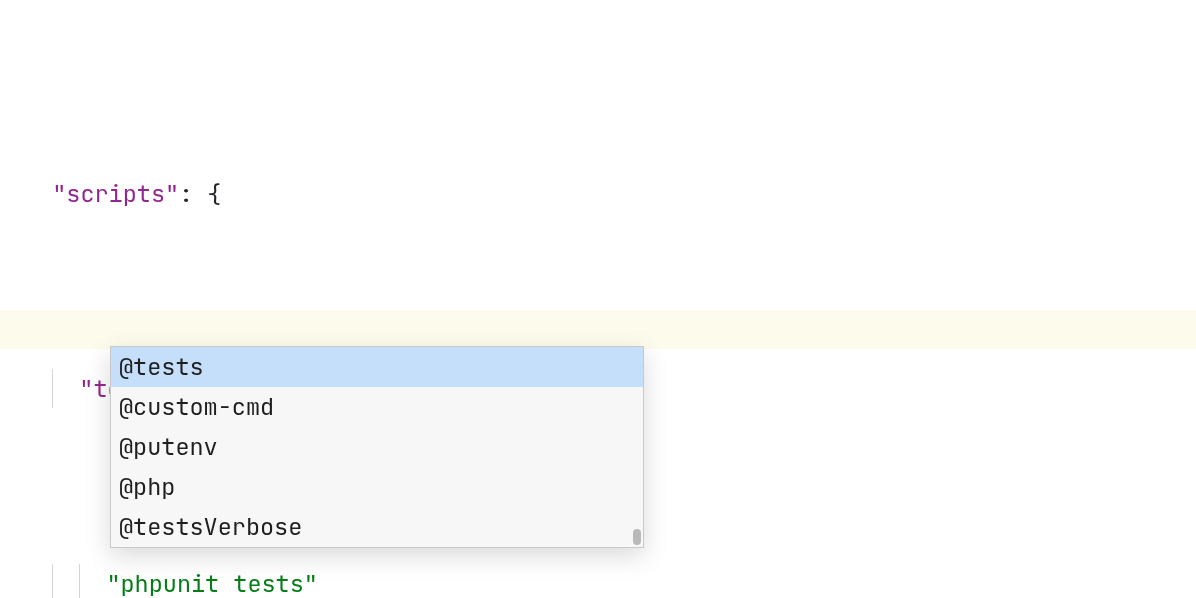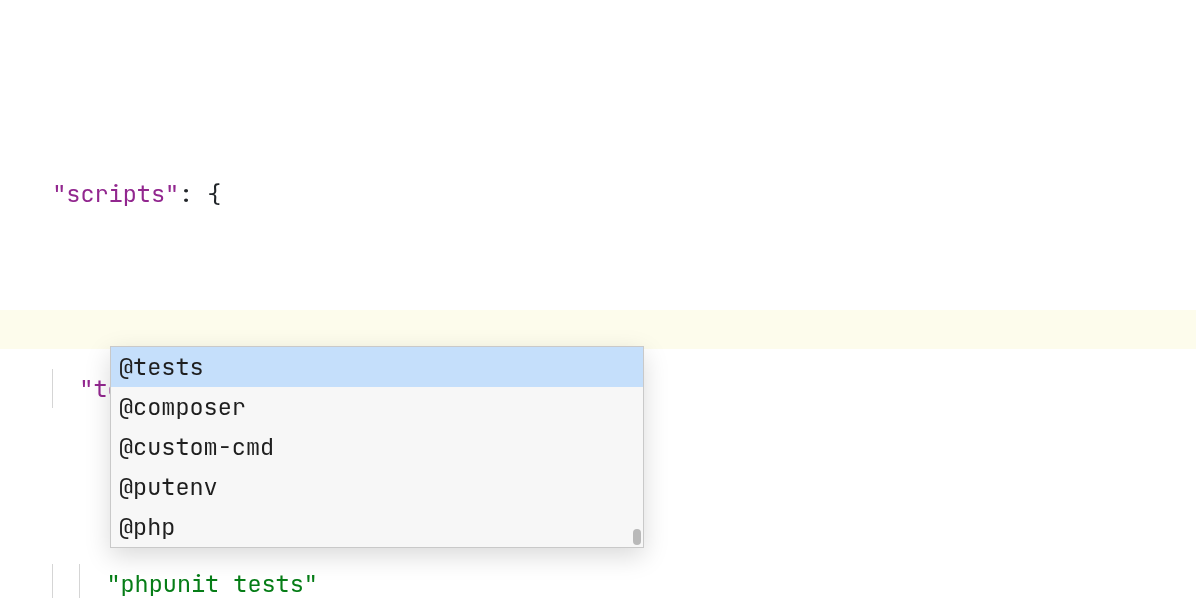--- a/index.html
+++ b/index.html
@@ -118,18 +118,18 @@
   
   
 
   
   
 
 </div>
 
 <div class="popup">
   <div class="popup-item selected">@tests</div>
-  <div class="popup-item">@composer</div>
   <div class="popup-item">@custom-cmd</div>
   <div class="popup-item">@putenv</div>
   <div class="popup-item">@php</div>
+  <div class="popup-item">@testsVerbose</div>
   <div class="scroll-thumb"></div>
 </div>
 
 </body></html>

